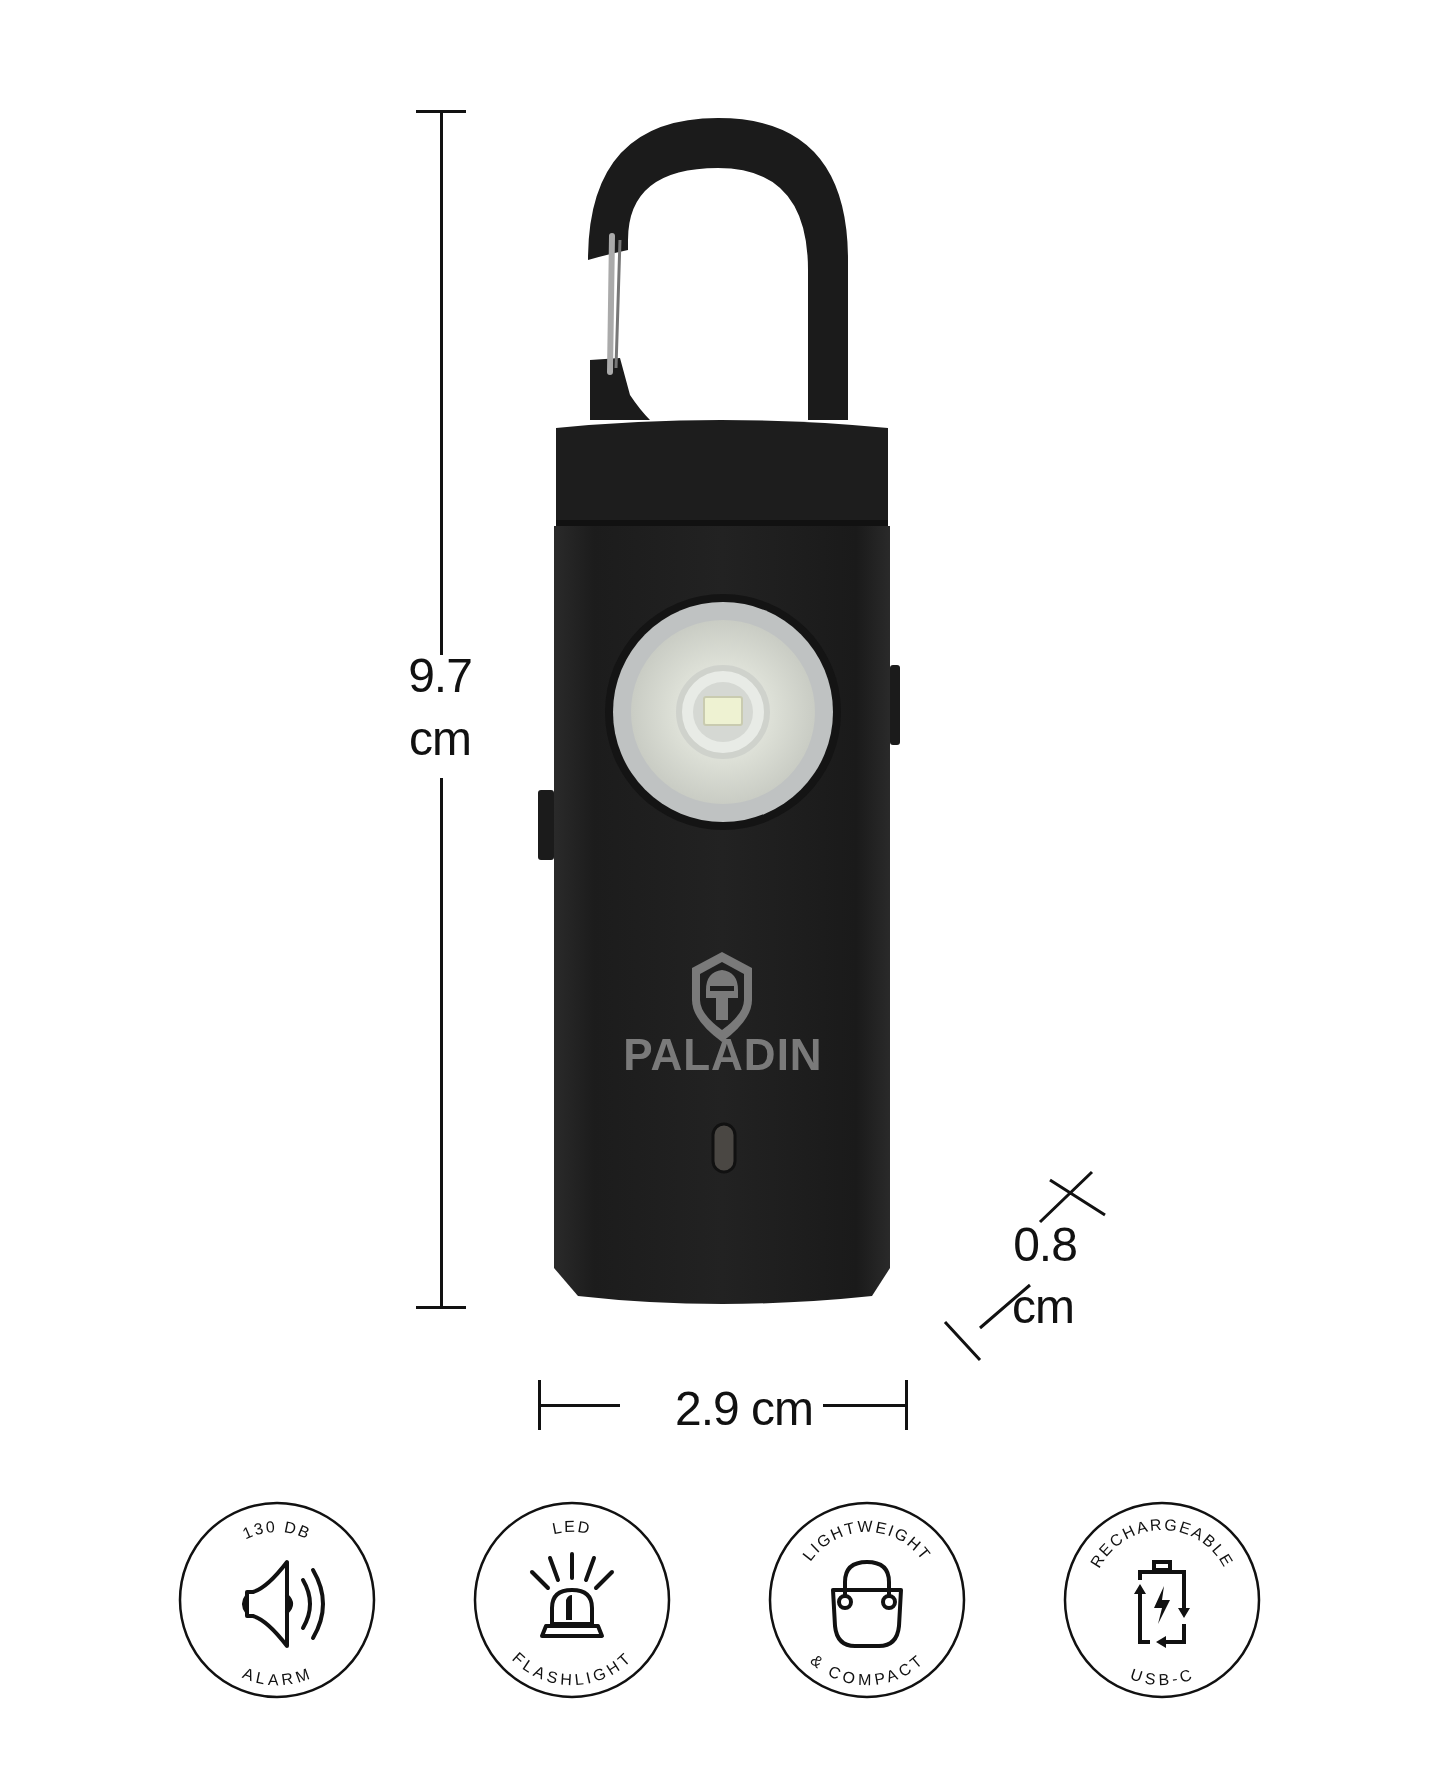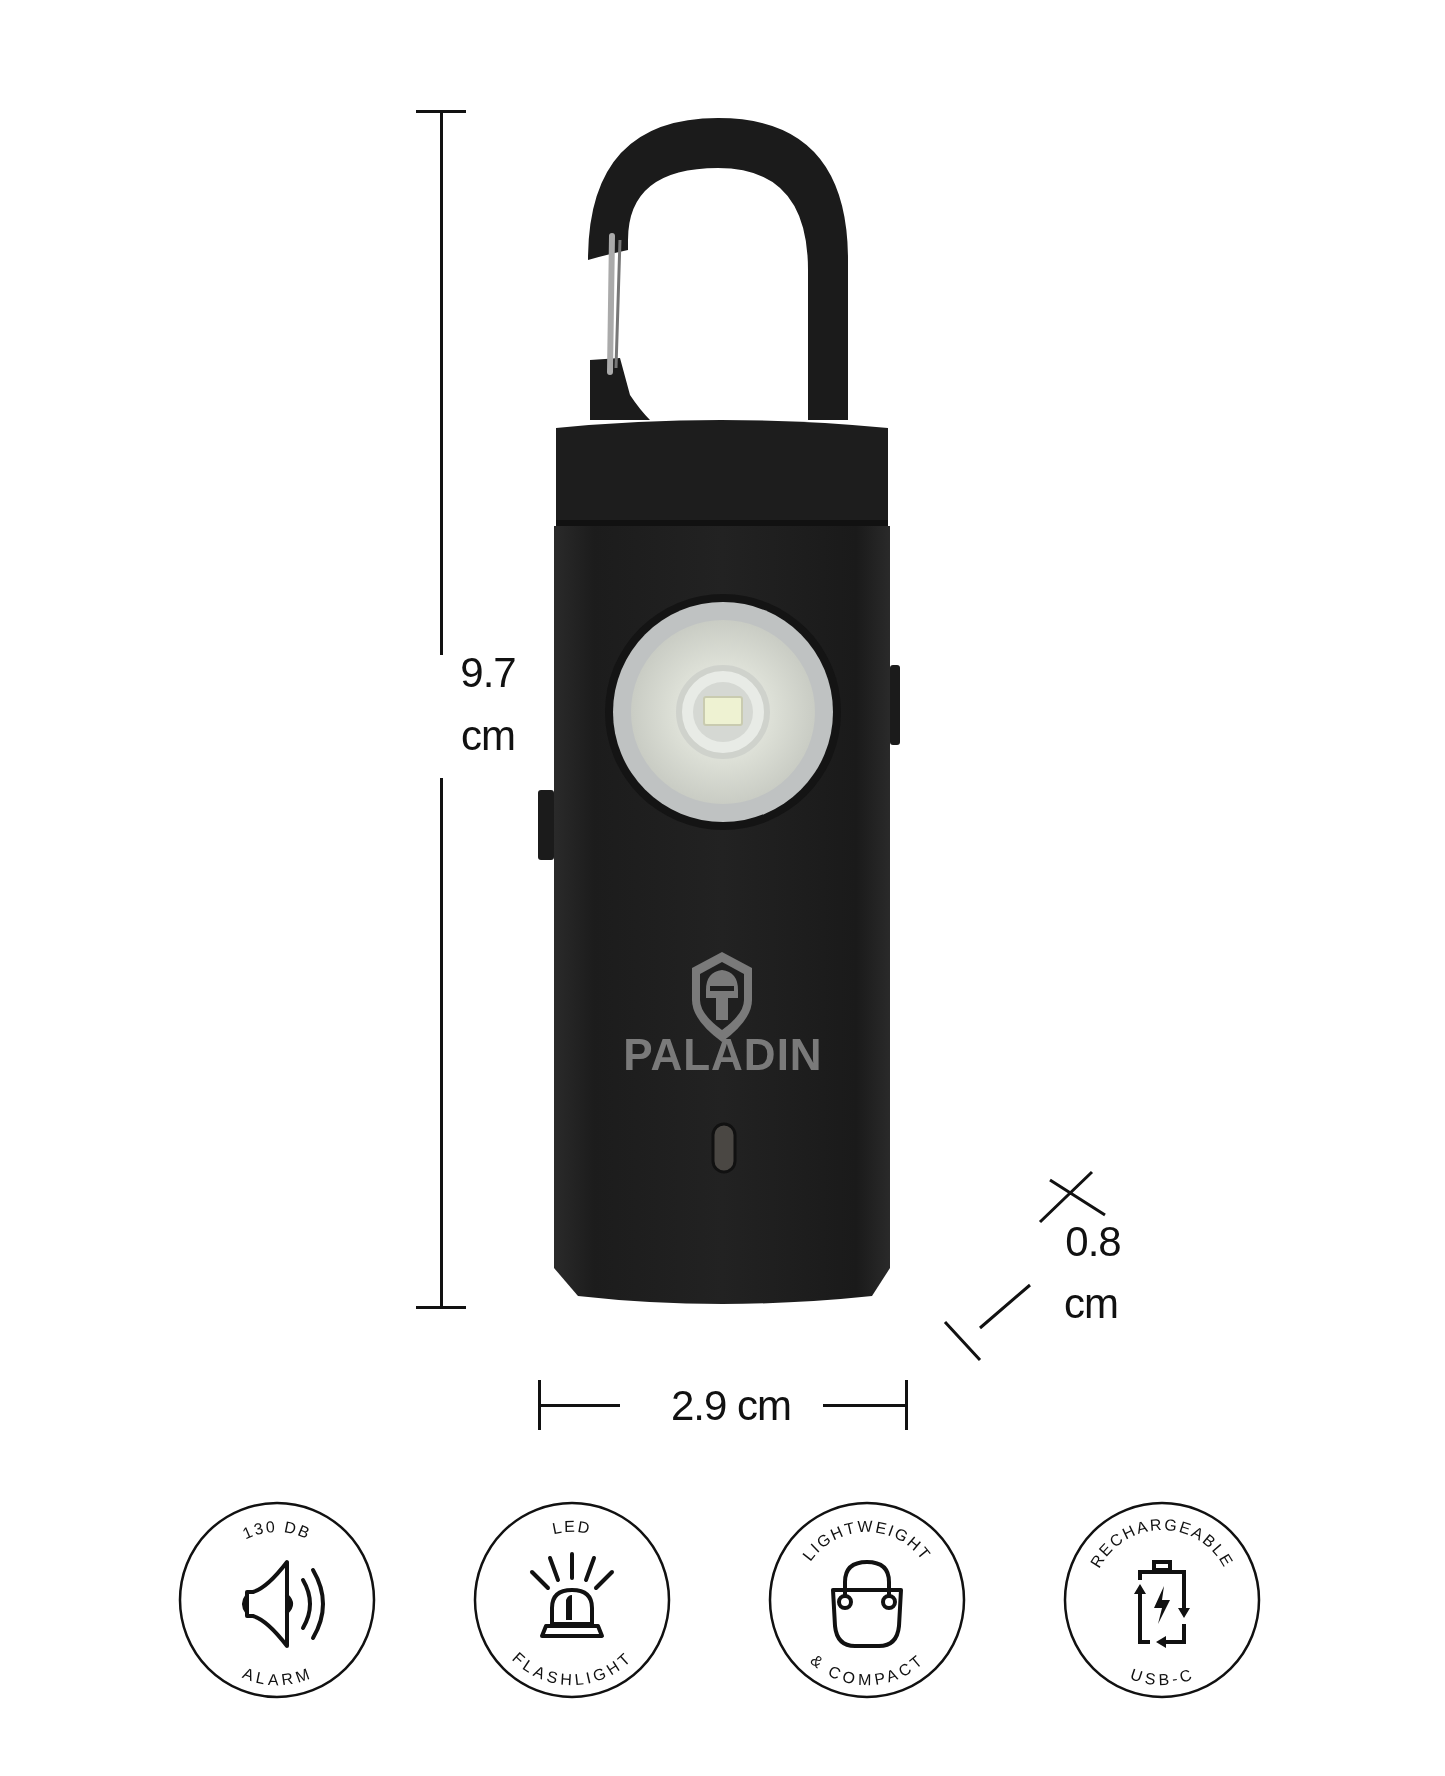--- a/index.html
+++ b/index.html
@@ -1,18 +1,18 @@
 <!DOCTYPE html>
 <html><head>
 <meta charset="utf-8">
 <style>
   html,body{margin:0;padding:0;background:#ffffff;}
   body{width:1445px;height:1776px;position:relative;overflow:hidden;font-family:"Liberation Sans","DejaVu Sans",sans-serif;color:#111;}
   .abs{position:absolute;}
-  .dim-text{position:absolute;font-family:"Liberation Sans","DejaVu Sans",sans-serif;font-weight:400;color:#111;font-size:42px;line-height:1;letter-spacing:-1px;margin-left:48px;}
+  .dim-text{position:absolute;font-family:"Liberation Sans","DejaVu Sans",sans-serif;font-weight:400;color:#111;font-size:48px;line-height:1;letter-spacing:-1px;}
   .feature{position:absolute;width:200px;height:200px;}
   .feature svg{width:200px;height:200px;display:block;}
   .badge-text{font-family:"Liberation Sans","DejaVu Sans",sans-serif;font-size:16px;letter-spacing:2px;fill:#111;}
 </style>
 </head>
 <body>
 
 <div class="abs" style="left:416px;top:110px;width:50px;height:1200px;">
   <div class="abs" style="left:0;top:0;width:50px;height:3px;background:#111;"></div>
   <div class="abs" style="left:24px;top:0;width:3px;height:545px;background:#111;"></div>
@@ -72,21 +72,21 @@
 
   <rect x="713" y="1124" width="22" height="48" rx="11" fill="#4a4743" stroke="#111" stroke-width="3"></rect>
 </svg>
 
 <div class="abs" style="left:538px;top:1380px;width:370px;height:50px;">
   <div class="abs" style="left:0;top:0;width:3px;height:50px;background:#111;"></div>
   <div class="abs" style="left:0;top:24px;width:82px;height:3px;background:#111;"></div>
   <div class="abs" style="right:0;top:24px;width:85px;height:3px;background:#111;"></div>
   <div class="abs" style="right:0;top:0;width:3px;height:50px;background:#111;"></div>
 </div>
-<div class="dim-text" style="left:623px;top:1385px;width:190px;text-align:left;">2.9 cm</div>
+<div class="dim-text" style="left:623px;top:1385px;width:190px;text-align:right;">2.9 cm</div>
 
 <svg class="abs" style="left:930px;top:1150px;" width="220" height="220">
   <path d="M162 22 L110 72 M120 30 L175 65" stroke="#111" stroke-width="3" fill="none"></path>
   <path d="M50 178 L100 135 M15 172 L50 210" stroke="#111" stroke-width="3" fill="none" transform="translate(0,0)"></path>
 </svg>
 <div class="dim-text" style="left:1005px;top:1221px;width:80px;text-align:center;">0.8</div>
 <div class="dim-text" style="left:998px;top:1283px;width:90px;text-align:center;">cm</div>
 
 <div class="feature" style="left:177px;top:1500px;">
   <svg viewBox="0 0 200 200">

